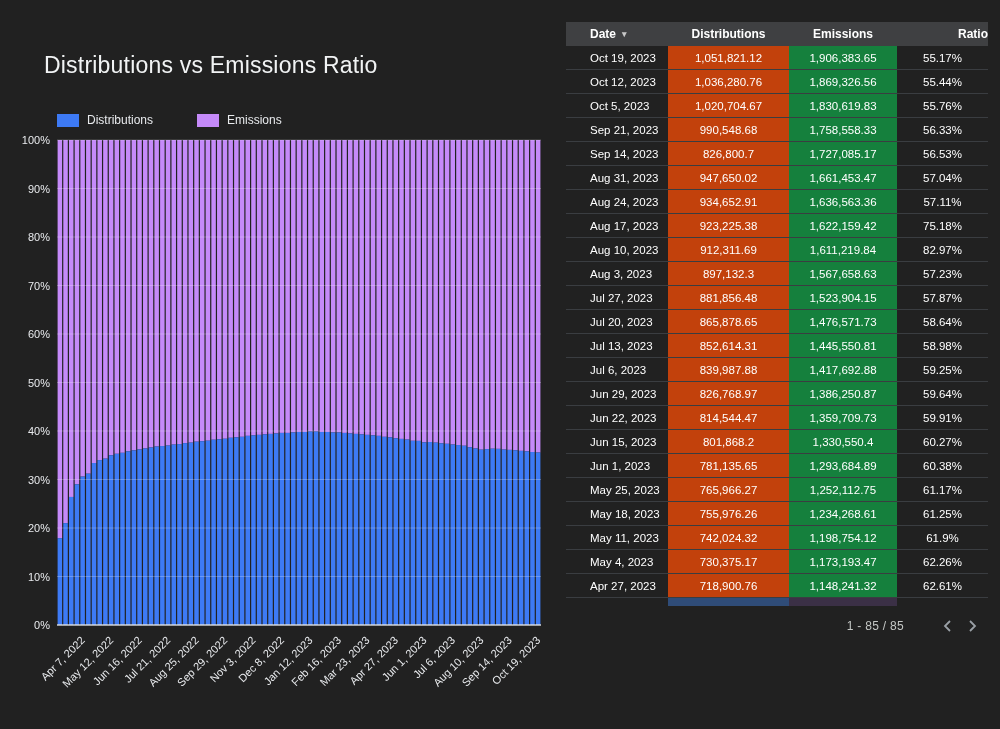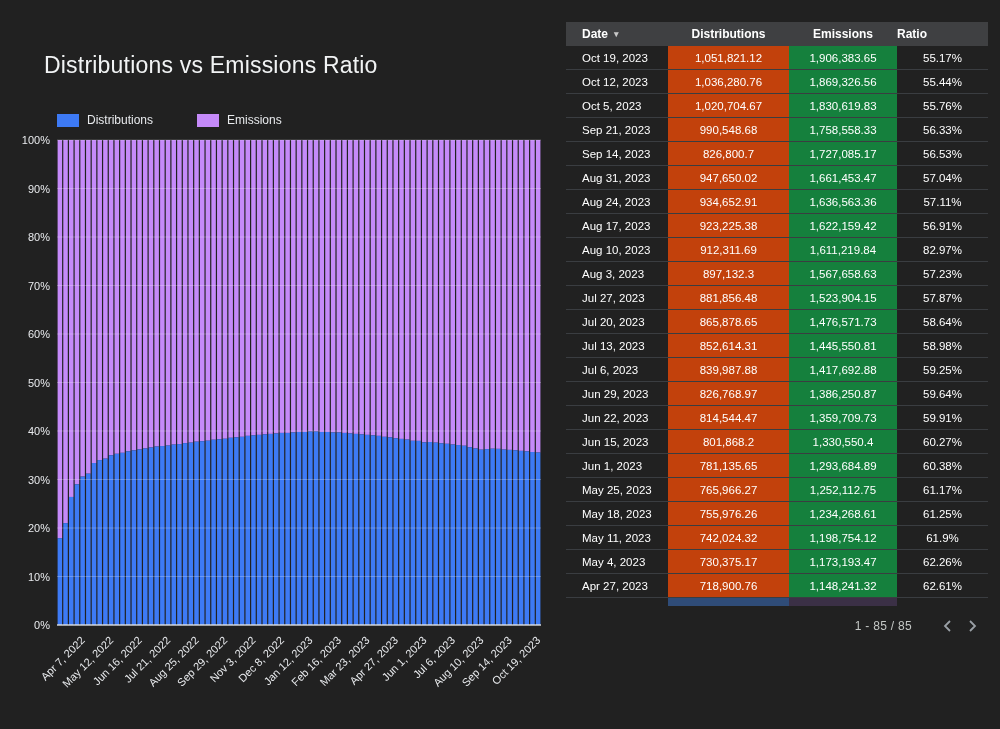--- a/index.html
+++ b/index.html
@@ -19,37 +19,37 @@
   .legend-item{display:flex;align-items:center;margin-right:44px;cursor:pointer}
   .swatch{width:22px;height:13px;margin-right:8px;display:inline-block}
   #chart-svg{position:absolute;left:0;top:0;width:560px;height:729px;display:block}
   #chart-svg text{font-family:"Liberation Sans",sans-serif;font-size:11px;fill:#e8eaed}
 
   
   .table-panel{position:absolute;left:566px;top:22px;width:422px}
   .thead{display:flex;height:24px;background:#3f4042;color:#fff;
     font-size:12px;font-weight:bold;align-items:center}
   .cell{box-sizing:border-box;overflow:hidden;white-space:nowrap}
-  .c0{width:102px;padding-left:16px;text-align:left;display:flex;align-items:center}
+  .c0{width:102px;padding-left:24px;text-align:left;display:flex;align-items:center}
   .c1{width:121px;text-align:center}
   .c2{width:108px;text-align:center}
-  .c3{width:91px;text-align:left}
+  .c3{width:91px;text-align:right}
   .sort-icon{font-size:9px;color:#c8c8c8;margin-left:6px}
   .trow{display:flex;height:23px;border-bottom:1px solid #3a3d41;
     align-items:stretch;font-size:11.5px;color:#fff;cursor:default}
   .trow .cell{display:flex;align-items:center}
   .trow .c1{justify-content:center;background:#c2410c}
   .trow .c2{justify-content:center;background:#15803d}
   .trow .c3{justify-content:center}
   .partial-row{position:relative;height:8px}
   .partial-row .seg-blue{position:absolute;left:102px;width:121px;top:0;bottom:0;background:#2f4c78}
   .partial-row .seg-purple{position:absolute;left:223px;width:108px;top:0;bottom:0;background:#3b3046}
   .pagination{display:flex;justify-content:flex-end;align-items:center;
     margin-top:9px;padding-right:2px;font-size:12px;color:#c4c7c5}
-  .page-label{margin-right:22px;letter-spacing:.3px}
+  .page-label{margin-right:30px;letter-spacing:.3px}
   .chev{width:26px;height:22px;display:flex;align-items:center;justify-content:center;cursor:pointer}
 </style>
 </head>
 <body>
 
 <div>
 
   <section class="chart-panel">
     <h1 class="chart-title">Distributions vs Emissions Ratio</h1>
 
@@ -328,21 +328,21 @@
         <div class="trow">
           <div class="cell c0">Aug 24, 2023</div>
           <div class="cell c1">934,652.91</div>
           <div class="cell c2">1,636,563.36</div>
           <div class="cell c3">57.11%</div>
         </div>
         <div class="trow">
           <div class="cell c0">Aug 17, 2023</div>
           <div class="cell c1">923,225.38</div>
           <div class="cell c2">1,622,159.42</div>
-          <div class="cell c3">56.91%</div>
+          <div class="cell c3">75.18%</div>
         </div>
         <div class="trow">
           <div class="cell c0">Aug 10, 2023</div>
           <div class="cell c1">912,311.69</div>
           <div class="cell c2">1,611,219.84</div>
           <div class="cell c3">82.97%</div>
         </div>
         <div class="trow">
           <div class="cell c0">Aug 3, 2023</div>
           <div class="cell c1">897,132.3</div>

